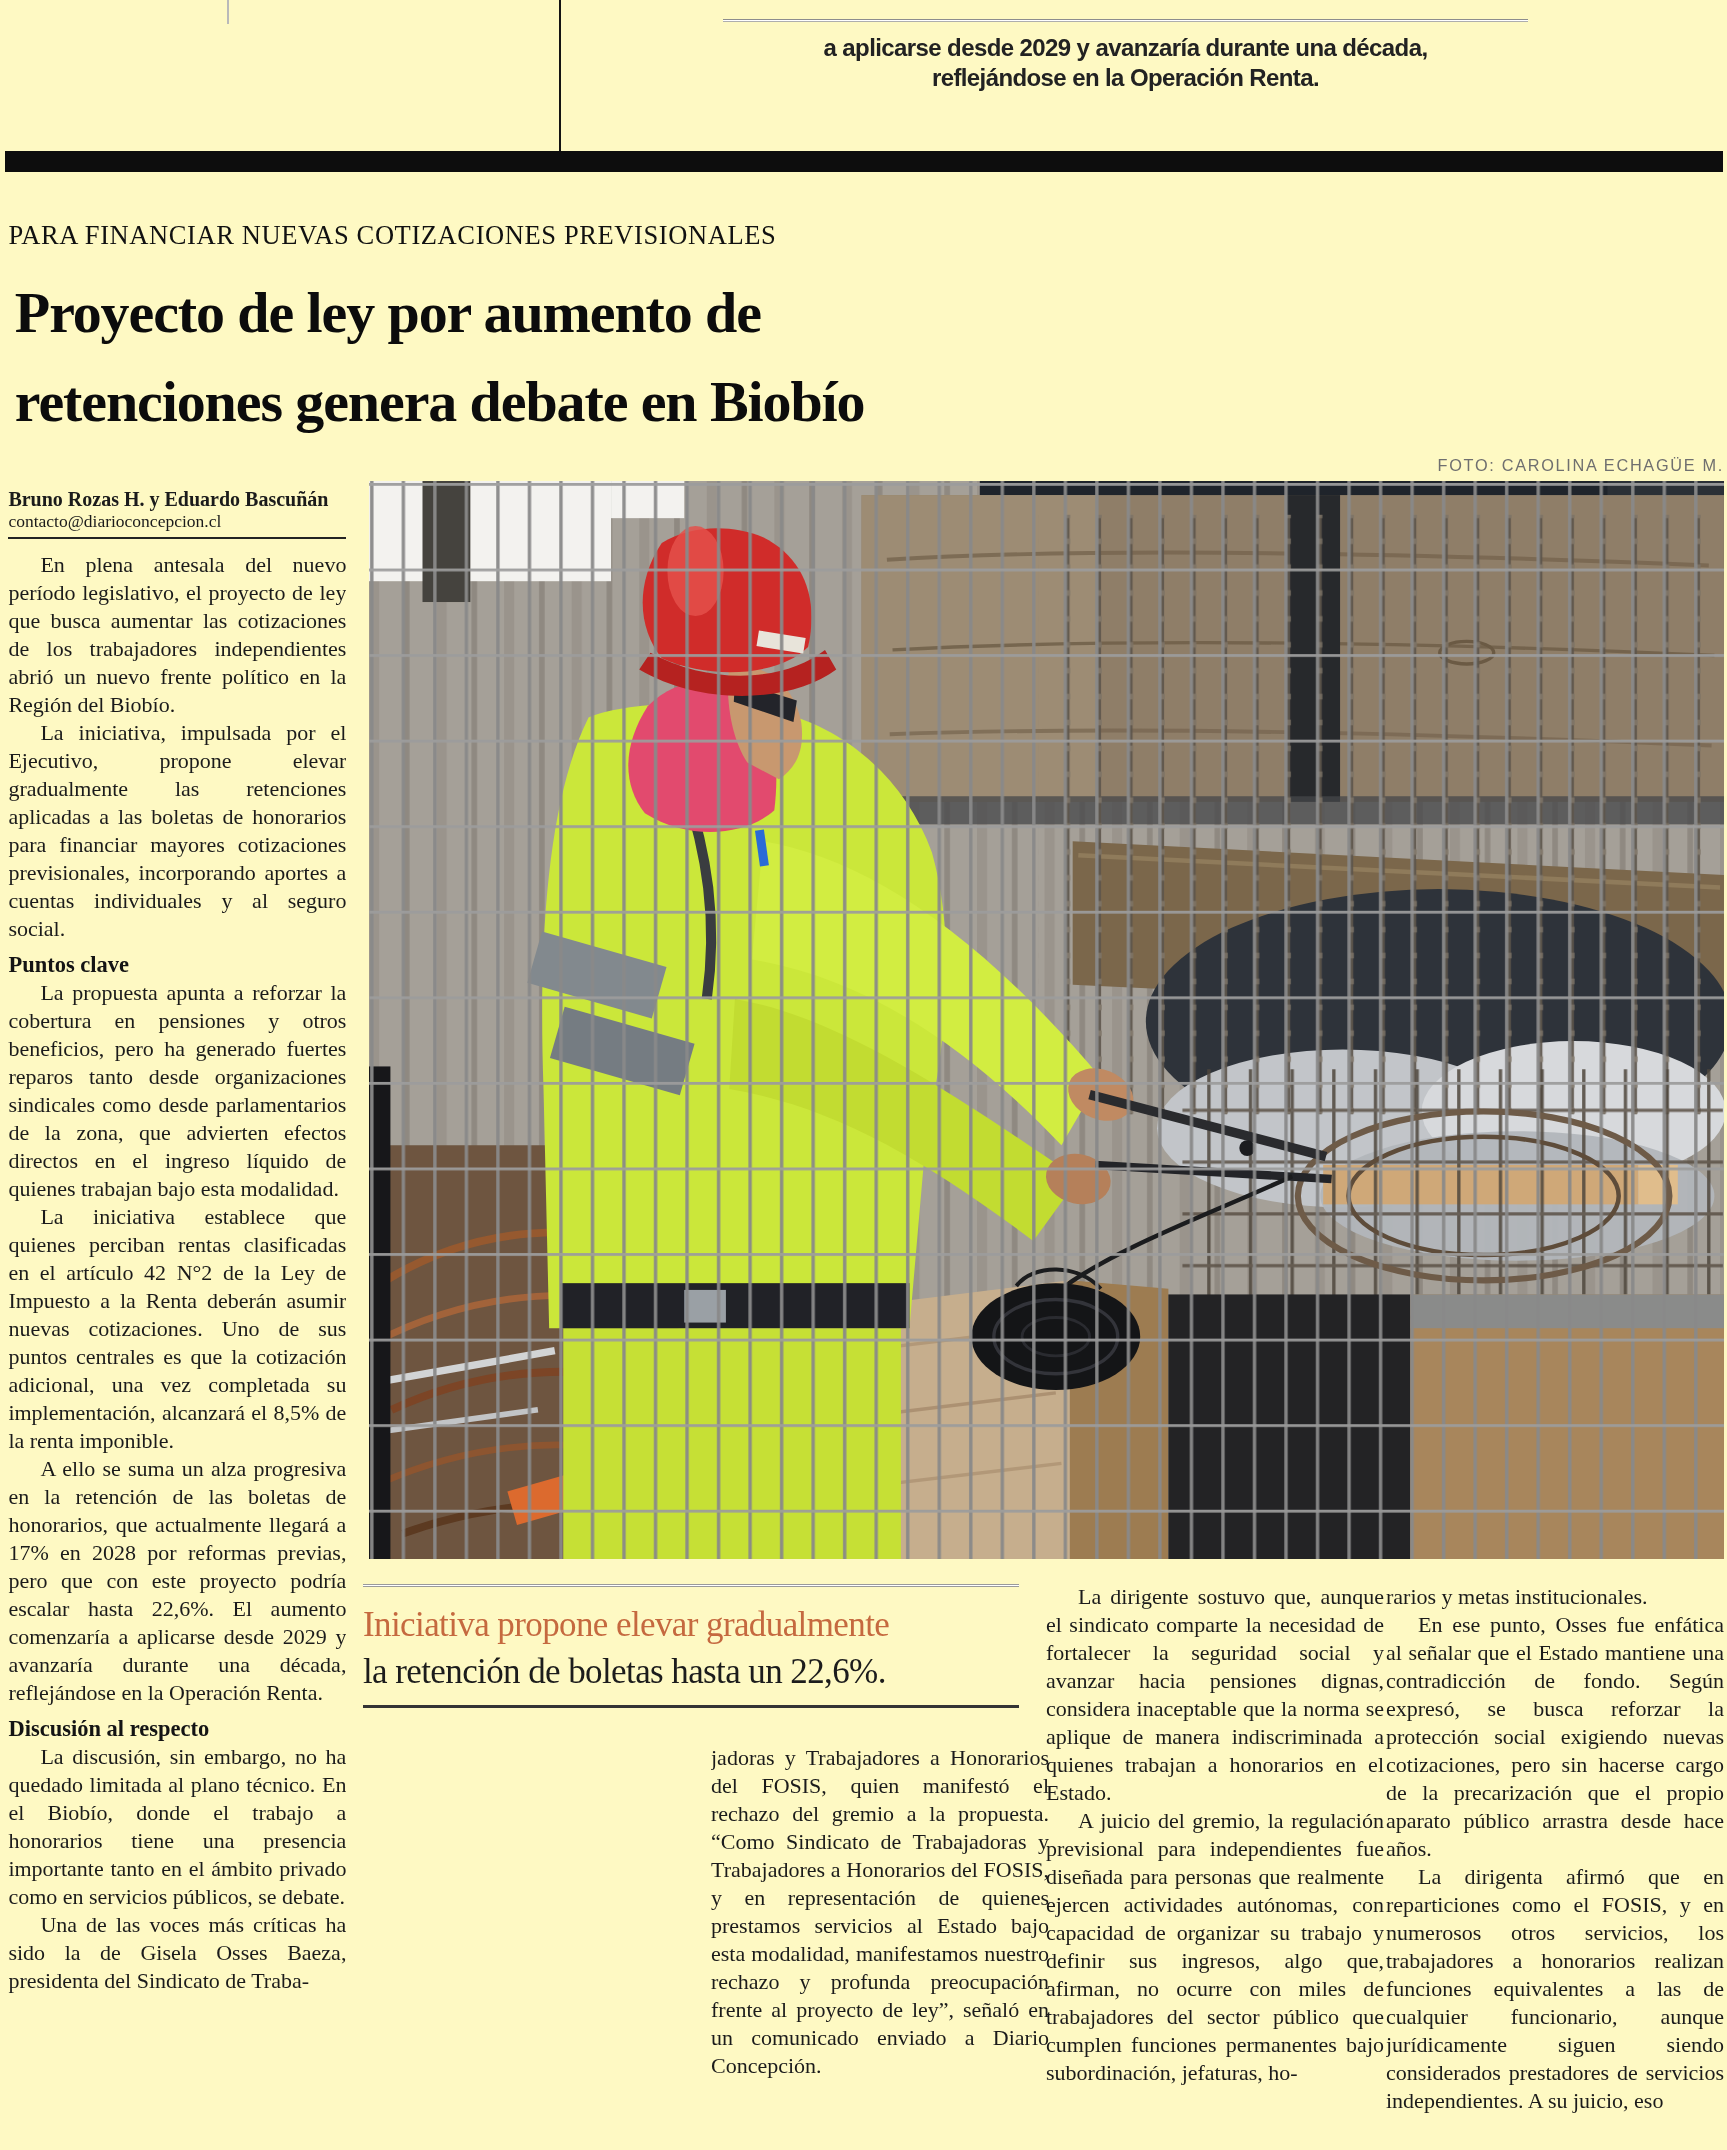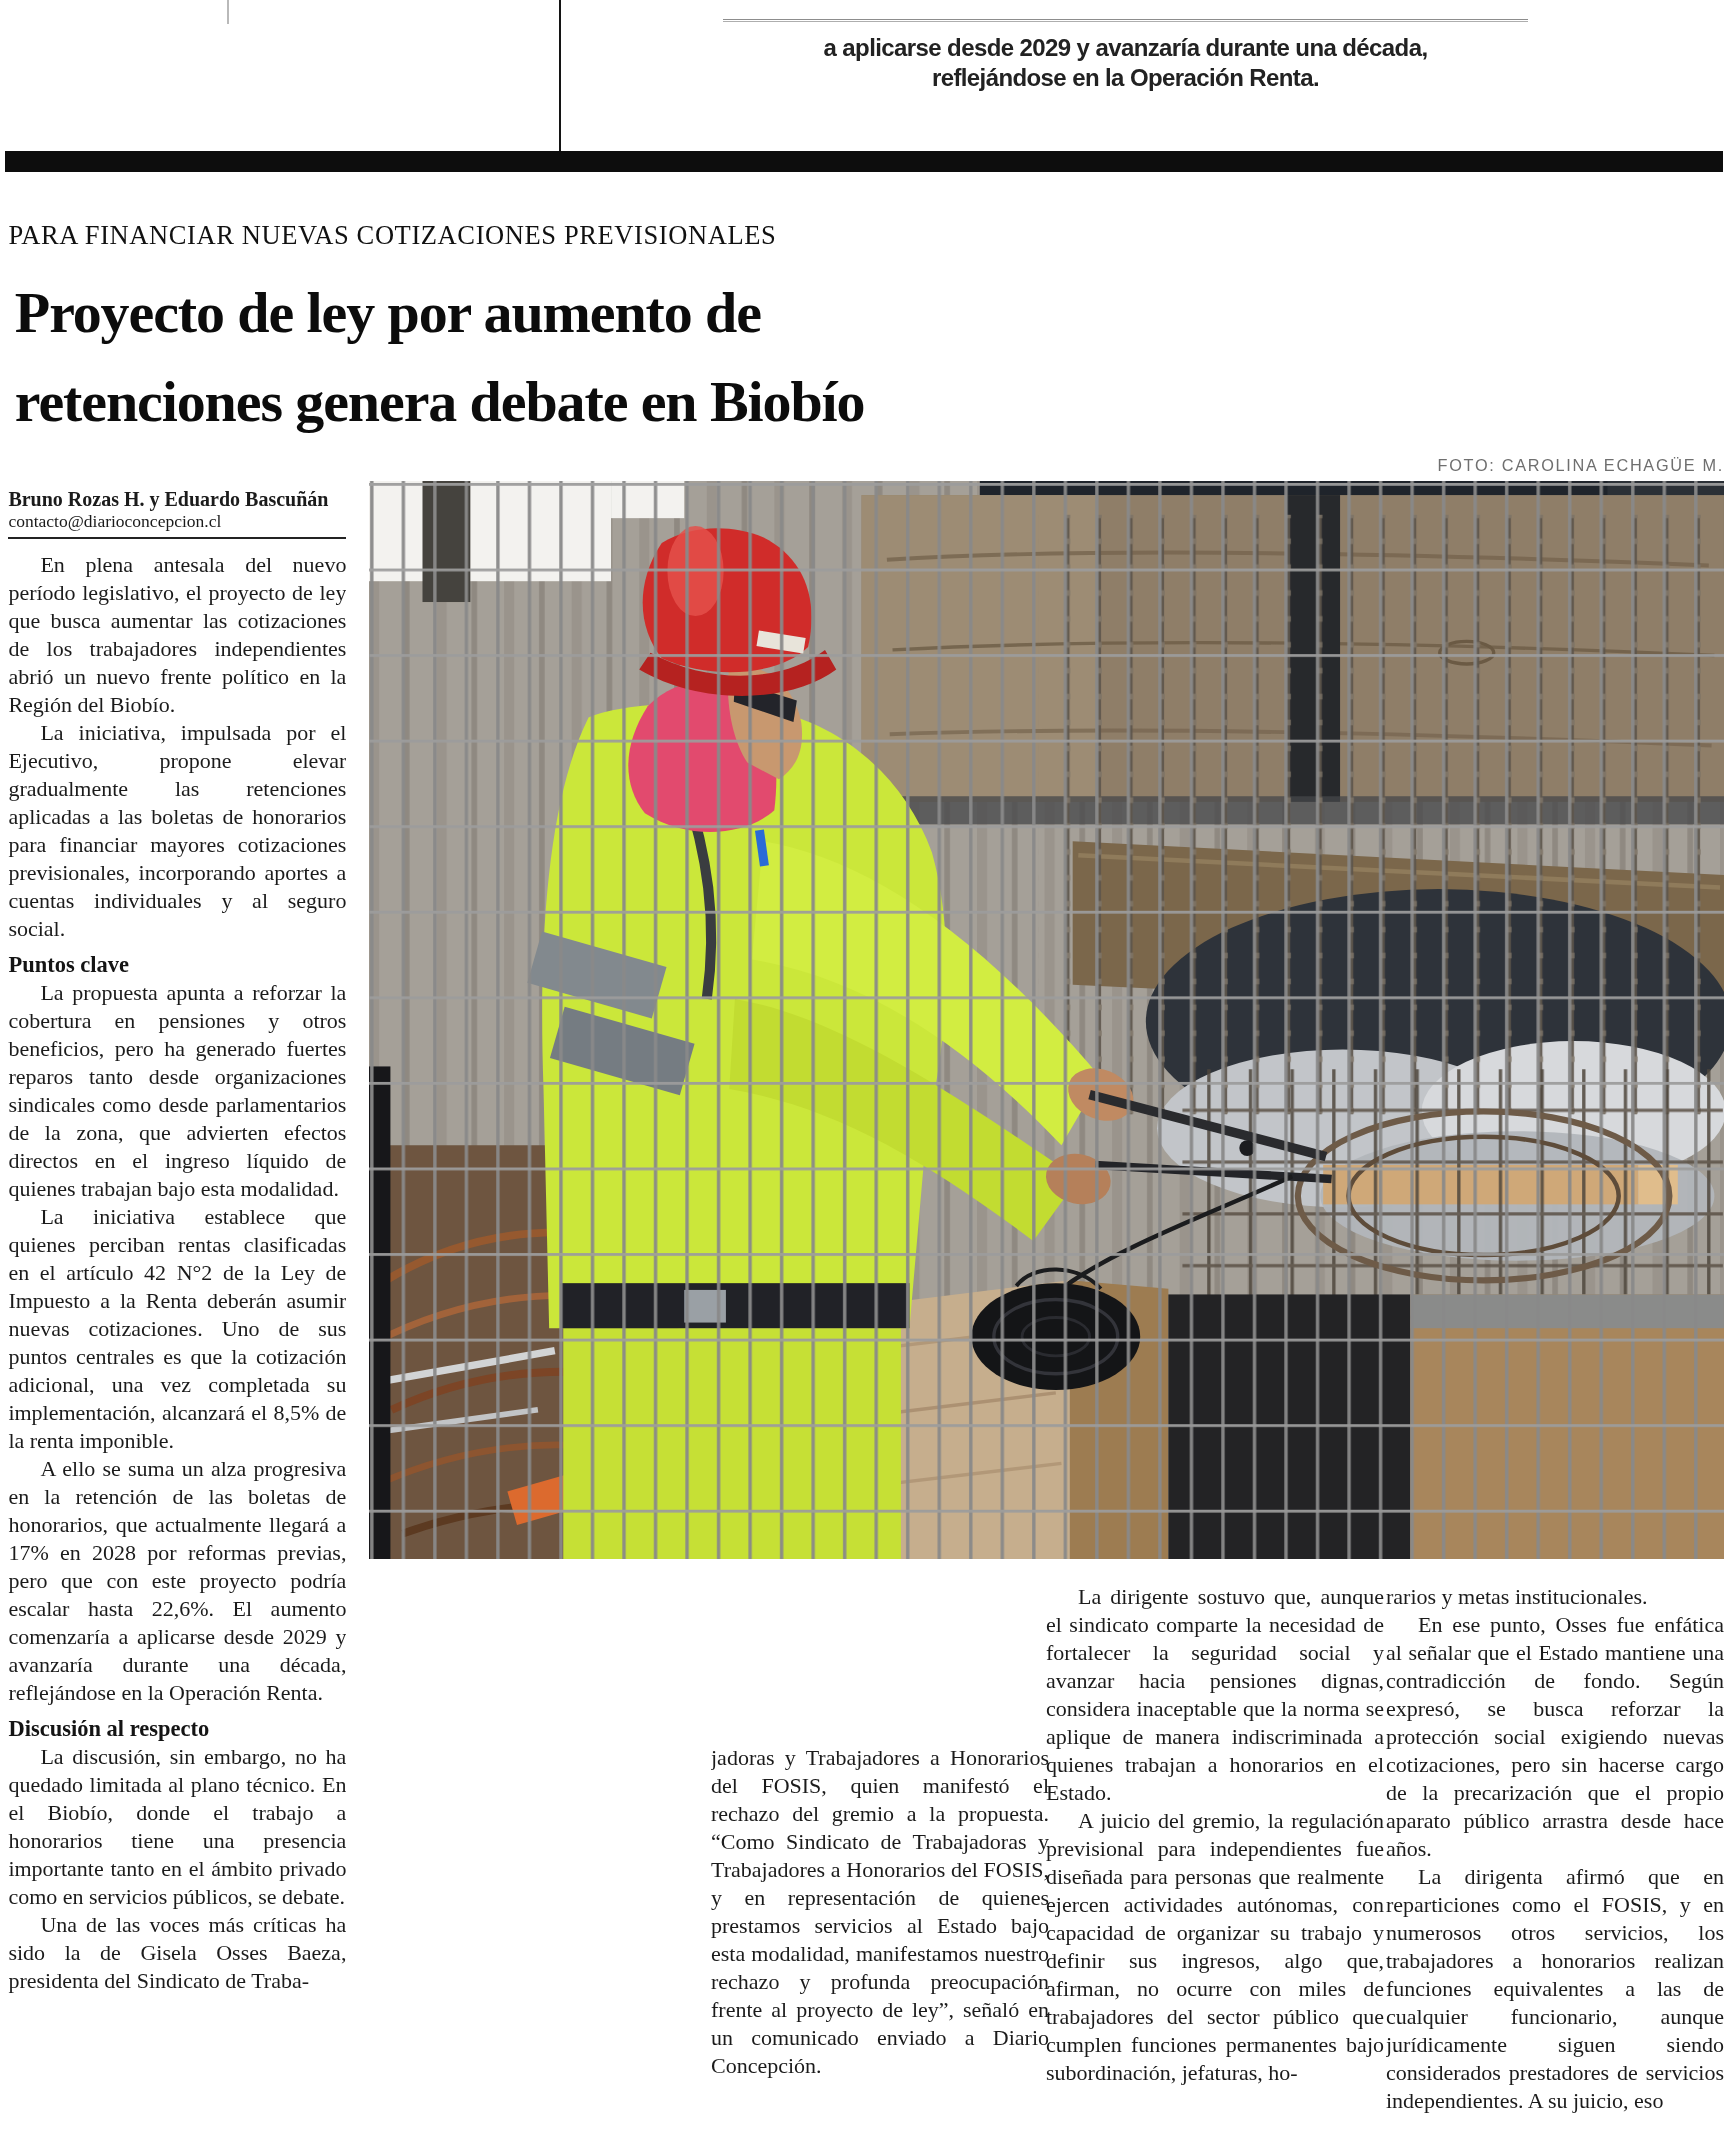--- a/index.html
+++ b/index.html
@@ -1,18 +1,18 @@
 <!DOCTYPE html>
 <html lang="es" style="font-size:9px"><head>
 <meta charset="utf-8">
 <style>
   html,body{margin:0;padding:0;background:#e8e8e8;}
   .page{
     position:relative;width:1727px;height:2151px;margin:0 auto;
-    background:#ffffff;overflow:hidden;color:#1b1b1b;
+    background:#fef9c3;overflow:hidden;color:#1b1b1b;
     font-family:"Liberation Serif", serif;
   }
   
   .top-col-divider{position:absolute;left:559px;top:0;width:2.3px;height:151px;background:#141414;}
   .top-left-tick{position:absolute;left:227px;top:0;width:1.7px;height:24px;background:#b9b9b9;}
   .teaser-rule{position:absolute;left:723px;top:19px;width:805px;height:3.4px;
     background:linear-gradient(#8d8d8d 0 1.1px,#fff 1.1px 2.3px,#aeaeae 2.3px 3.4px);}
   .teaser{position:absolute;left:695px;top:33px;width:861px;text-align:center;
     font-family:"Liberation Sans", sans-serif;font-weight:bold;font-size:24px;line-height:30px;
     letter-spacing:-0.6px;color:#222;}
@@ -202,20 +202,28 @@
       <p>La iniciativa, impulsada por el Ejecutivo, propone elevar gradualmente las retenciones aplicadas a las boletas de honorarios para financiar mayores cotizaciones previsionales, incorporando aportes a cuentas individuales y al seguro social.</p>
       <h3>Puntos clave</h3>
       <p>La propuesta apunta a reforzar la cobertura en pensiones y otros beneficios, pero ha generado fuertes reparos tanto desde organizaciones sindicales como desde parlamentarios de la zona, que advierten efectos directos en el ingreso líquido de quienes trabajan bajo esta modalidad.</p>
       <p>La iniciativa establece que quienes perciban rentas clasificadas en el artículo 42 N°2 de la Ley de Impuesto a la Renta deberán asumir nuevas cotizaciones. Uno de sus puntos centrales es que la cotización adicional, una vez completada su implementación, alcanzará el 8,5% de la renta imponible.</p>
       <p>A ello se suma un alza progresiva en la retención de las boletas de honorarios, que actualmente llegará a 17% en 2028 por reformas previas, pero que con este proyecto podría escalar hasta 22,6%. El aumento comenzaría a aplicarse desde 2029 y avanzaría durante una década, reflejándose en la Operación Renta.</p>
       <h3>Discusión al respecto</h3>
       <p>La discusión, sin embargo, no ha quedado limitada al plano técnico. En el Biobío, donde el trabajo a honorarios tiene una presencia importante tanto en el ámbito privado como en servicios públicos, se debate.</p>
       <p>Una de las voces más críticas ha sido la de Gisela Osses Baeza, presidenta del Sindicato de Traba-</p>
     </div>
 
+  <div class="pullquote">
+    <div class="pq-rule-top"></div>
+    <div class="pq-text">
+      <div class="pq-l1">Iniciativa propone elevar gradualmente</div>
+      <div class="pq-l2">la retención de boletas hasta un 22,6%.</div>
+    </div>
+    <div class="pq-rule-bottom"></div>
+  </div>
 
   <div class="col" id="col-3">
       <p class="cont">jadoras y Trabajadores a Honorarios del FOSIS, quien manifestó el rechazo del gremio a la propuesta. “Como Sindicato de Trabajadoras y Trabajadores a Honorarios del FOSIS, y en representación de quienes prestamos servicios al Estado bajo esta modalidad, manifestamos nuestro rechazo y profunda preocupación frente al proyecto de ley”, señaló en un comunicado enviado a Diario Concepción.</p>
     </div>
   <div class="col" id="col-5">
       <p class="cont">rarios y metas institucionales.</p>
       <p>En ese punto, Osses fue enfática al señalar que el Estado mantiene una contradicción de fondo. Según expresó, se busca reforzar la protección social exigiendo nuevas cotizaciones, pero sin hacerse cargo de la precarización que el propio aparato público arrastra desde hace años.</p>
       <p>La dirigenta afirmó que en reparticiones como el FOSIS, y en numerosos otros servicios, los trabajadores a honorarios realizan funciones equivalentes a las de cualquier funcionario, aunque jurídicamente siguen siendo considerados prestadores de servicios independientes. A su juicio, eso</p>
     </div>
   <div class="col" id="col-4">

